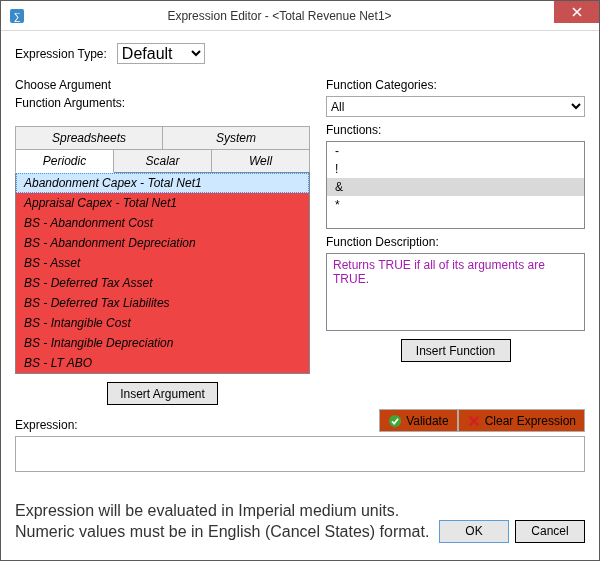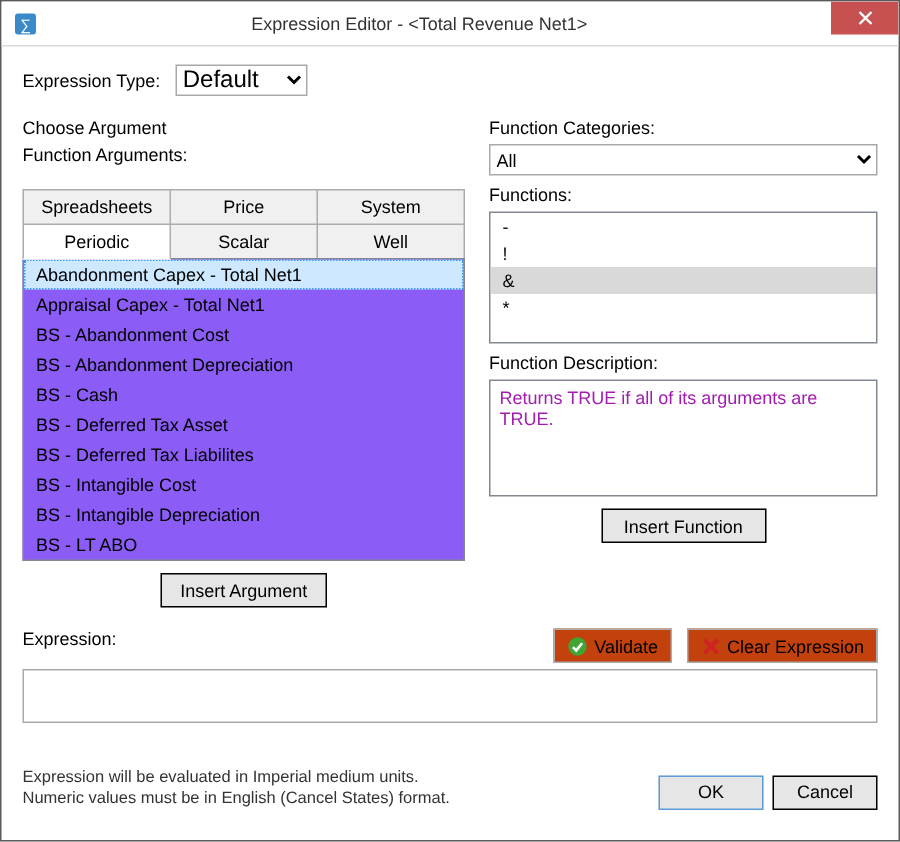--- a/index.html
+++ b/index.html
@@ -77,20 +77,21 @@
     margin-bottom: 4px;
     display: block;
   }
   .sub-title {
     font-size: 12px;
     margin-bottom: 4px;
     display: block;
   }
   .tab-group {
     margin-top: 16px;
+    font-style: italic;
   }
   .tab-row {
     display: flex;
   }
   .tab {
     flex: 1;
     text-align: center;
     padding: 4px 0;
     font-size: 12px;
     background: #f0f0f0;
@@ -103,21 +104,21 @@
     background: #fff;
     border-bottom-color: #fff;
     z-index: 2;
     text-align: center;
   }
   .tab-row.row2 .tab { border-top: none; }
   .listbox {
     border: 1px solid #828790;
     height: 202px;
     overflow-y: scroll;
-    background: #8b5cf6;
+    background: #ef4444;
     margin-top: -1px;
     position: relative;
     z-index: 1;
   }
   .listbox .li {
     padding: 3px 8px;
     font-size: 12px;
     cursor: pointer;
     white-space: nowrap;
   }
@@ -175,23 +176,23 @@
     height: 78px;
     background: #fff;
     margin-top: 2px;
     padding: 4px 6px;
     font-size: 12px;
     color: #a21caf;
     overflow-y: scroll;
   }
   .expr-row {
     display: flex;
-    align-items: flex-start;
-    margin-top: 14px;
-    gap: 10px;
+    align-items: flex-end;
+    margin-top: 4px;
+    gap: 0;
   }
   .expr-row .lbl { flex: 1; }
   .iconbtn {
     height: 23px;
     background: #c2410c;
     border: 1px solid #acacac;
     font-size: 12px;
     cursor: pointer;
     display: flex;
     align-items: center;
@@ -210,21 +211,21 @@
     font-size: 12px;
     padding: 2px 4px;
   }
   .footer {
     display: flex;
     align-items: flex-end;
     margin-top: 26px;
   }
   .footer .notes {
     flex: 1;
-    font-size: 11px;
+    font-size: 16px;
     color: #333;
     line-height: 1.3;
   }
   .footer .btns {
     display: flex;
     gap: 6px;
   }
   .footer .btns .winbtn { min-width: 70px; }
   .footer .btns .winbtn.ok { border-color: #5b9dd9; }
   .mt6 { margin-top: 6px; }
@@ -258,34 +259,33 @@
 
   <div class="columns">
 
     <div class="col-left">
       <span class="section-title">Choose Argument</span>
       <span class="sub-title">Function Arguments:</span>
 
       <div class="tab-group">
         <div class="tab-row">
           <div class="tab">Spreadsheets</div>
-          <div class="tab">Price</div>
           <div class="tab">System</div>
         </div>
         <div class="tab-row row2">
           <div class="tab active">Periodic</div>
           <div class="tab">Scalar</div>
           <div class="tab">Well</div>
         </div>
         <div class="listbox">
           <div class="li selected">Abandonment Capex - Total Net1</div>
           <div class="li">Appraisal Capex - Total Net1</div>
           <div class="li">BS - Abandonment Cost</div>
           <div class="li">BS - Abandonment Depreciation</div>
-          <div class="li">BS - Cash</div>
+          <div class="li">BS - Asset</div>
           <div class="li">BS - Deferred Tax Asset</div>
           <div class="li">BS - Deferred Tax Liabilites</div>
           <div class="li">BS - Intangible Cost</div>
           <div class="li">BS - Intangible Depreciation</div>
           <div class="li">BS - LT ABO</div>
         </div>
       </div>
 
       <div class="btn-center">
         <button class="winbtn">Insert Argument</button>

